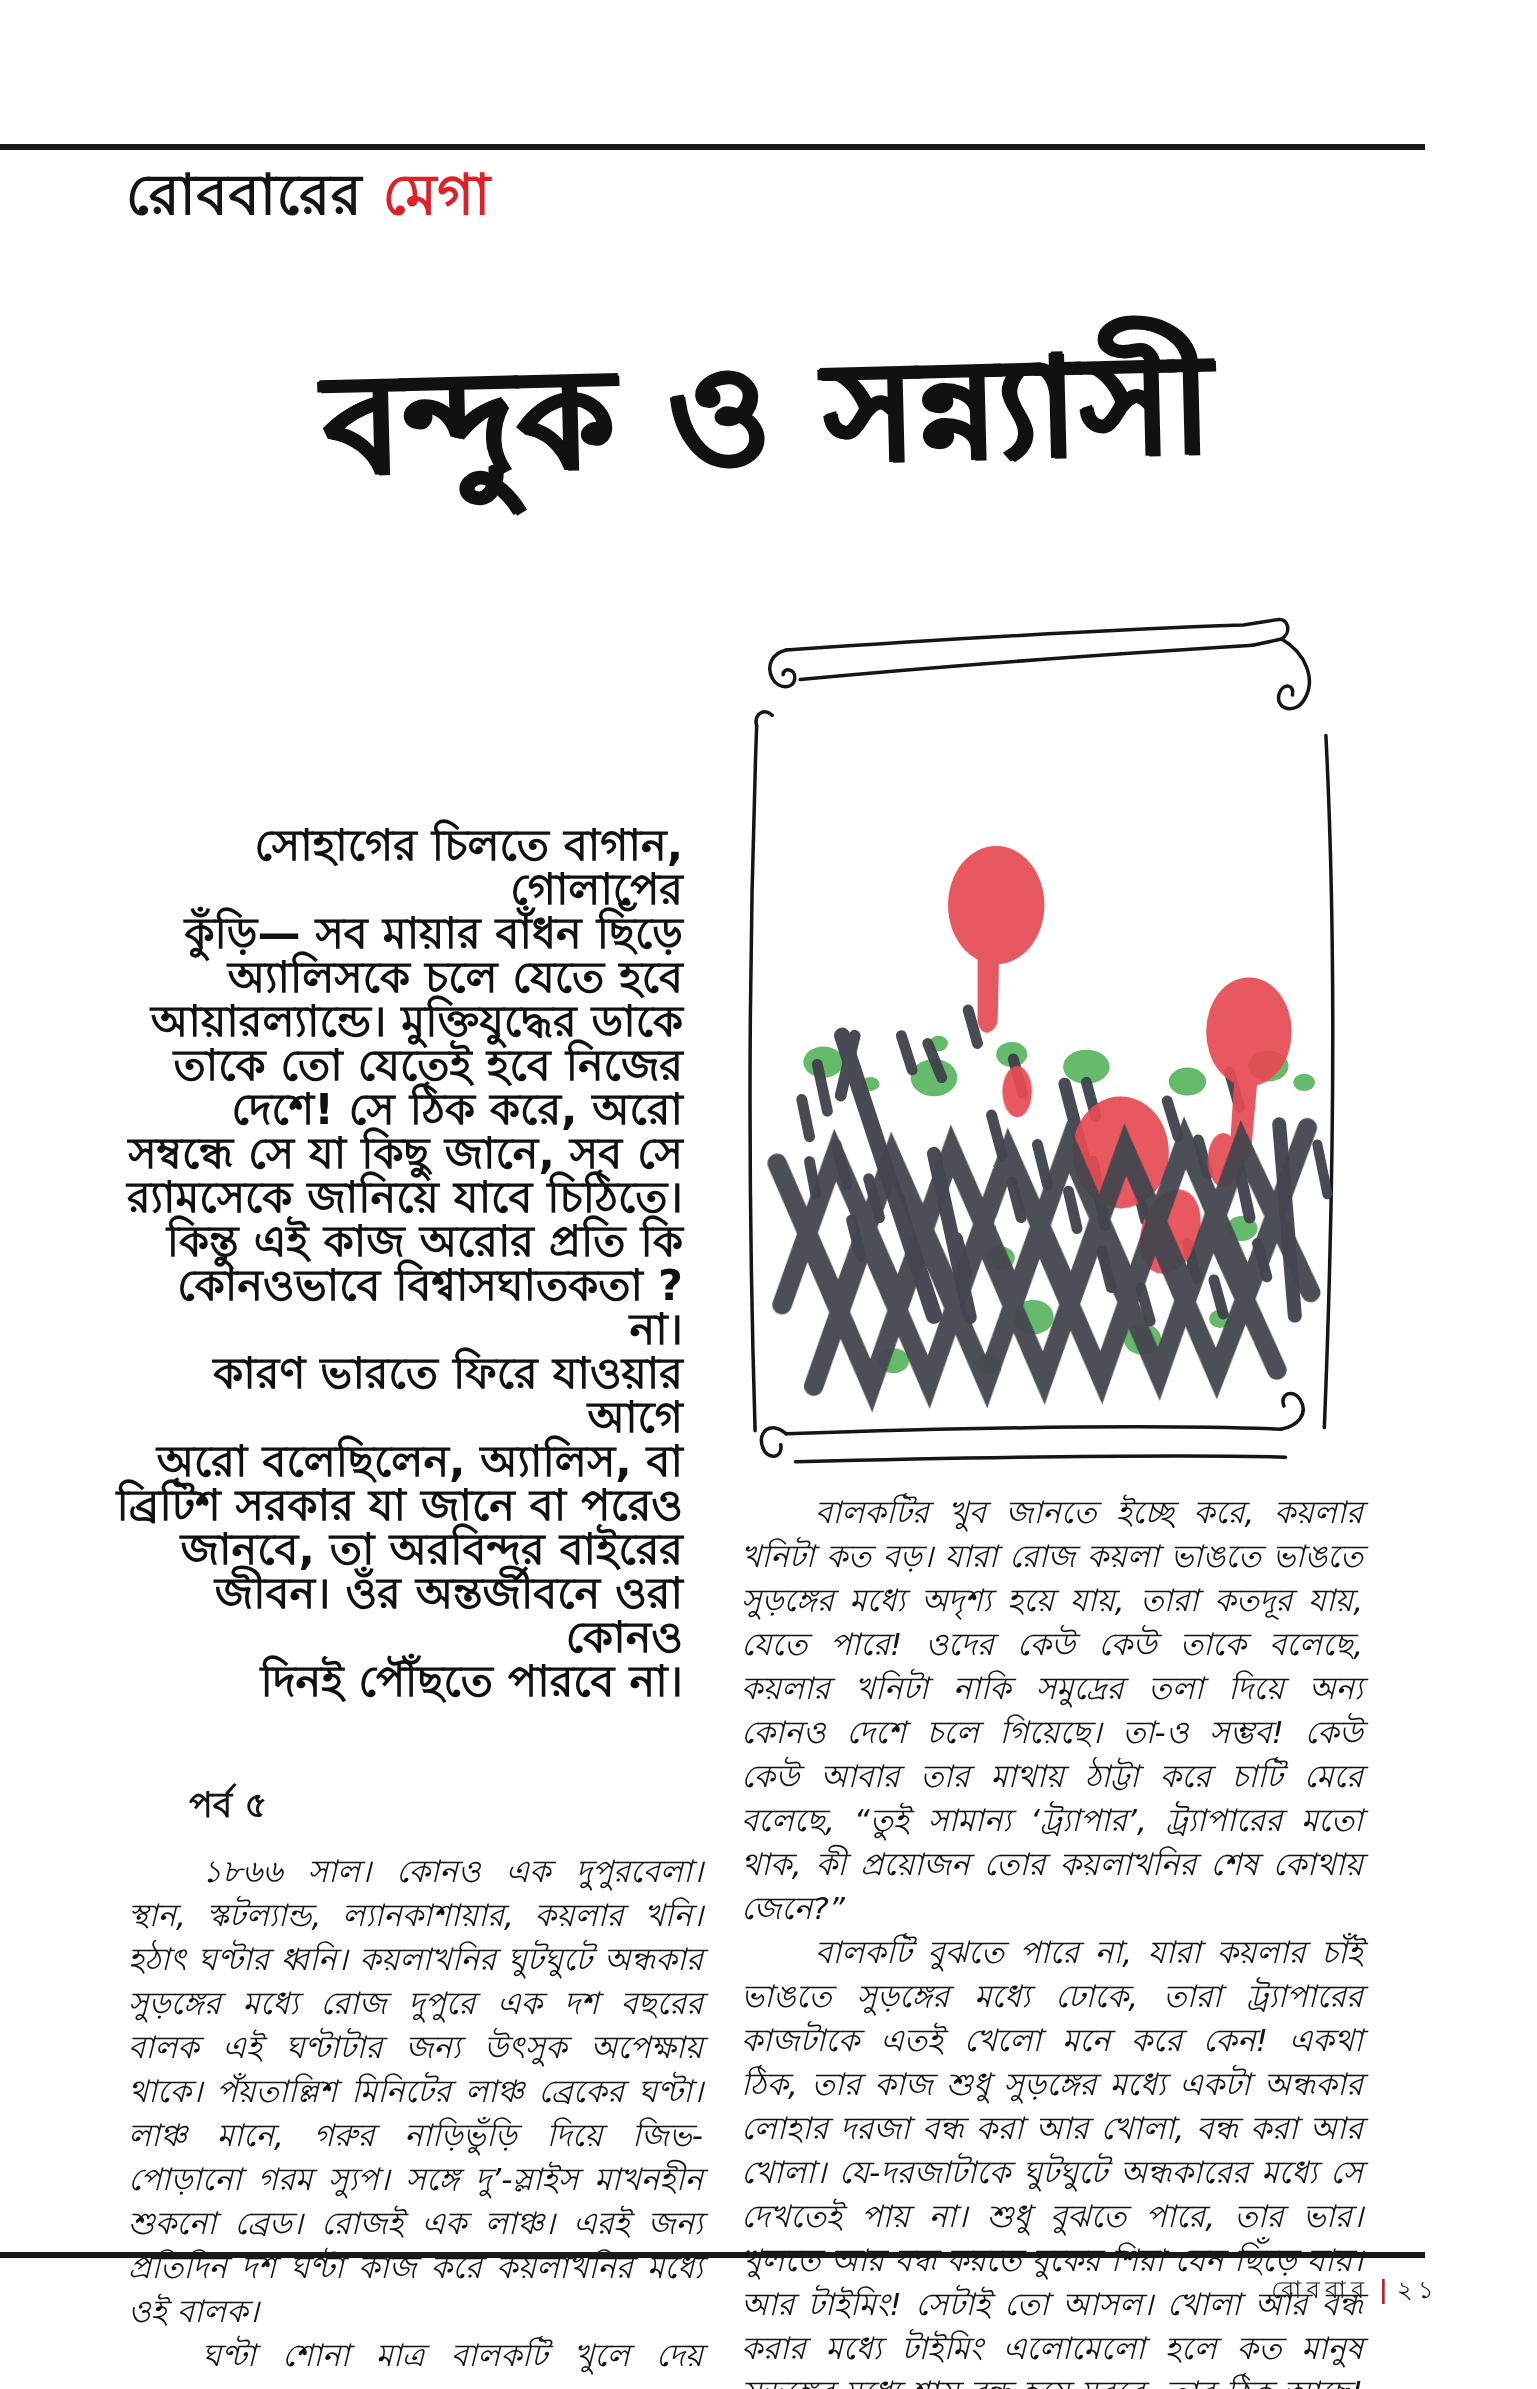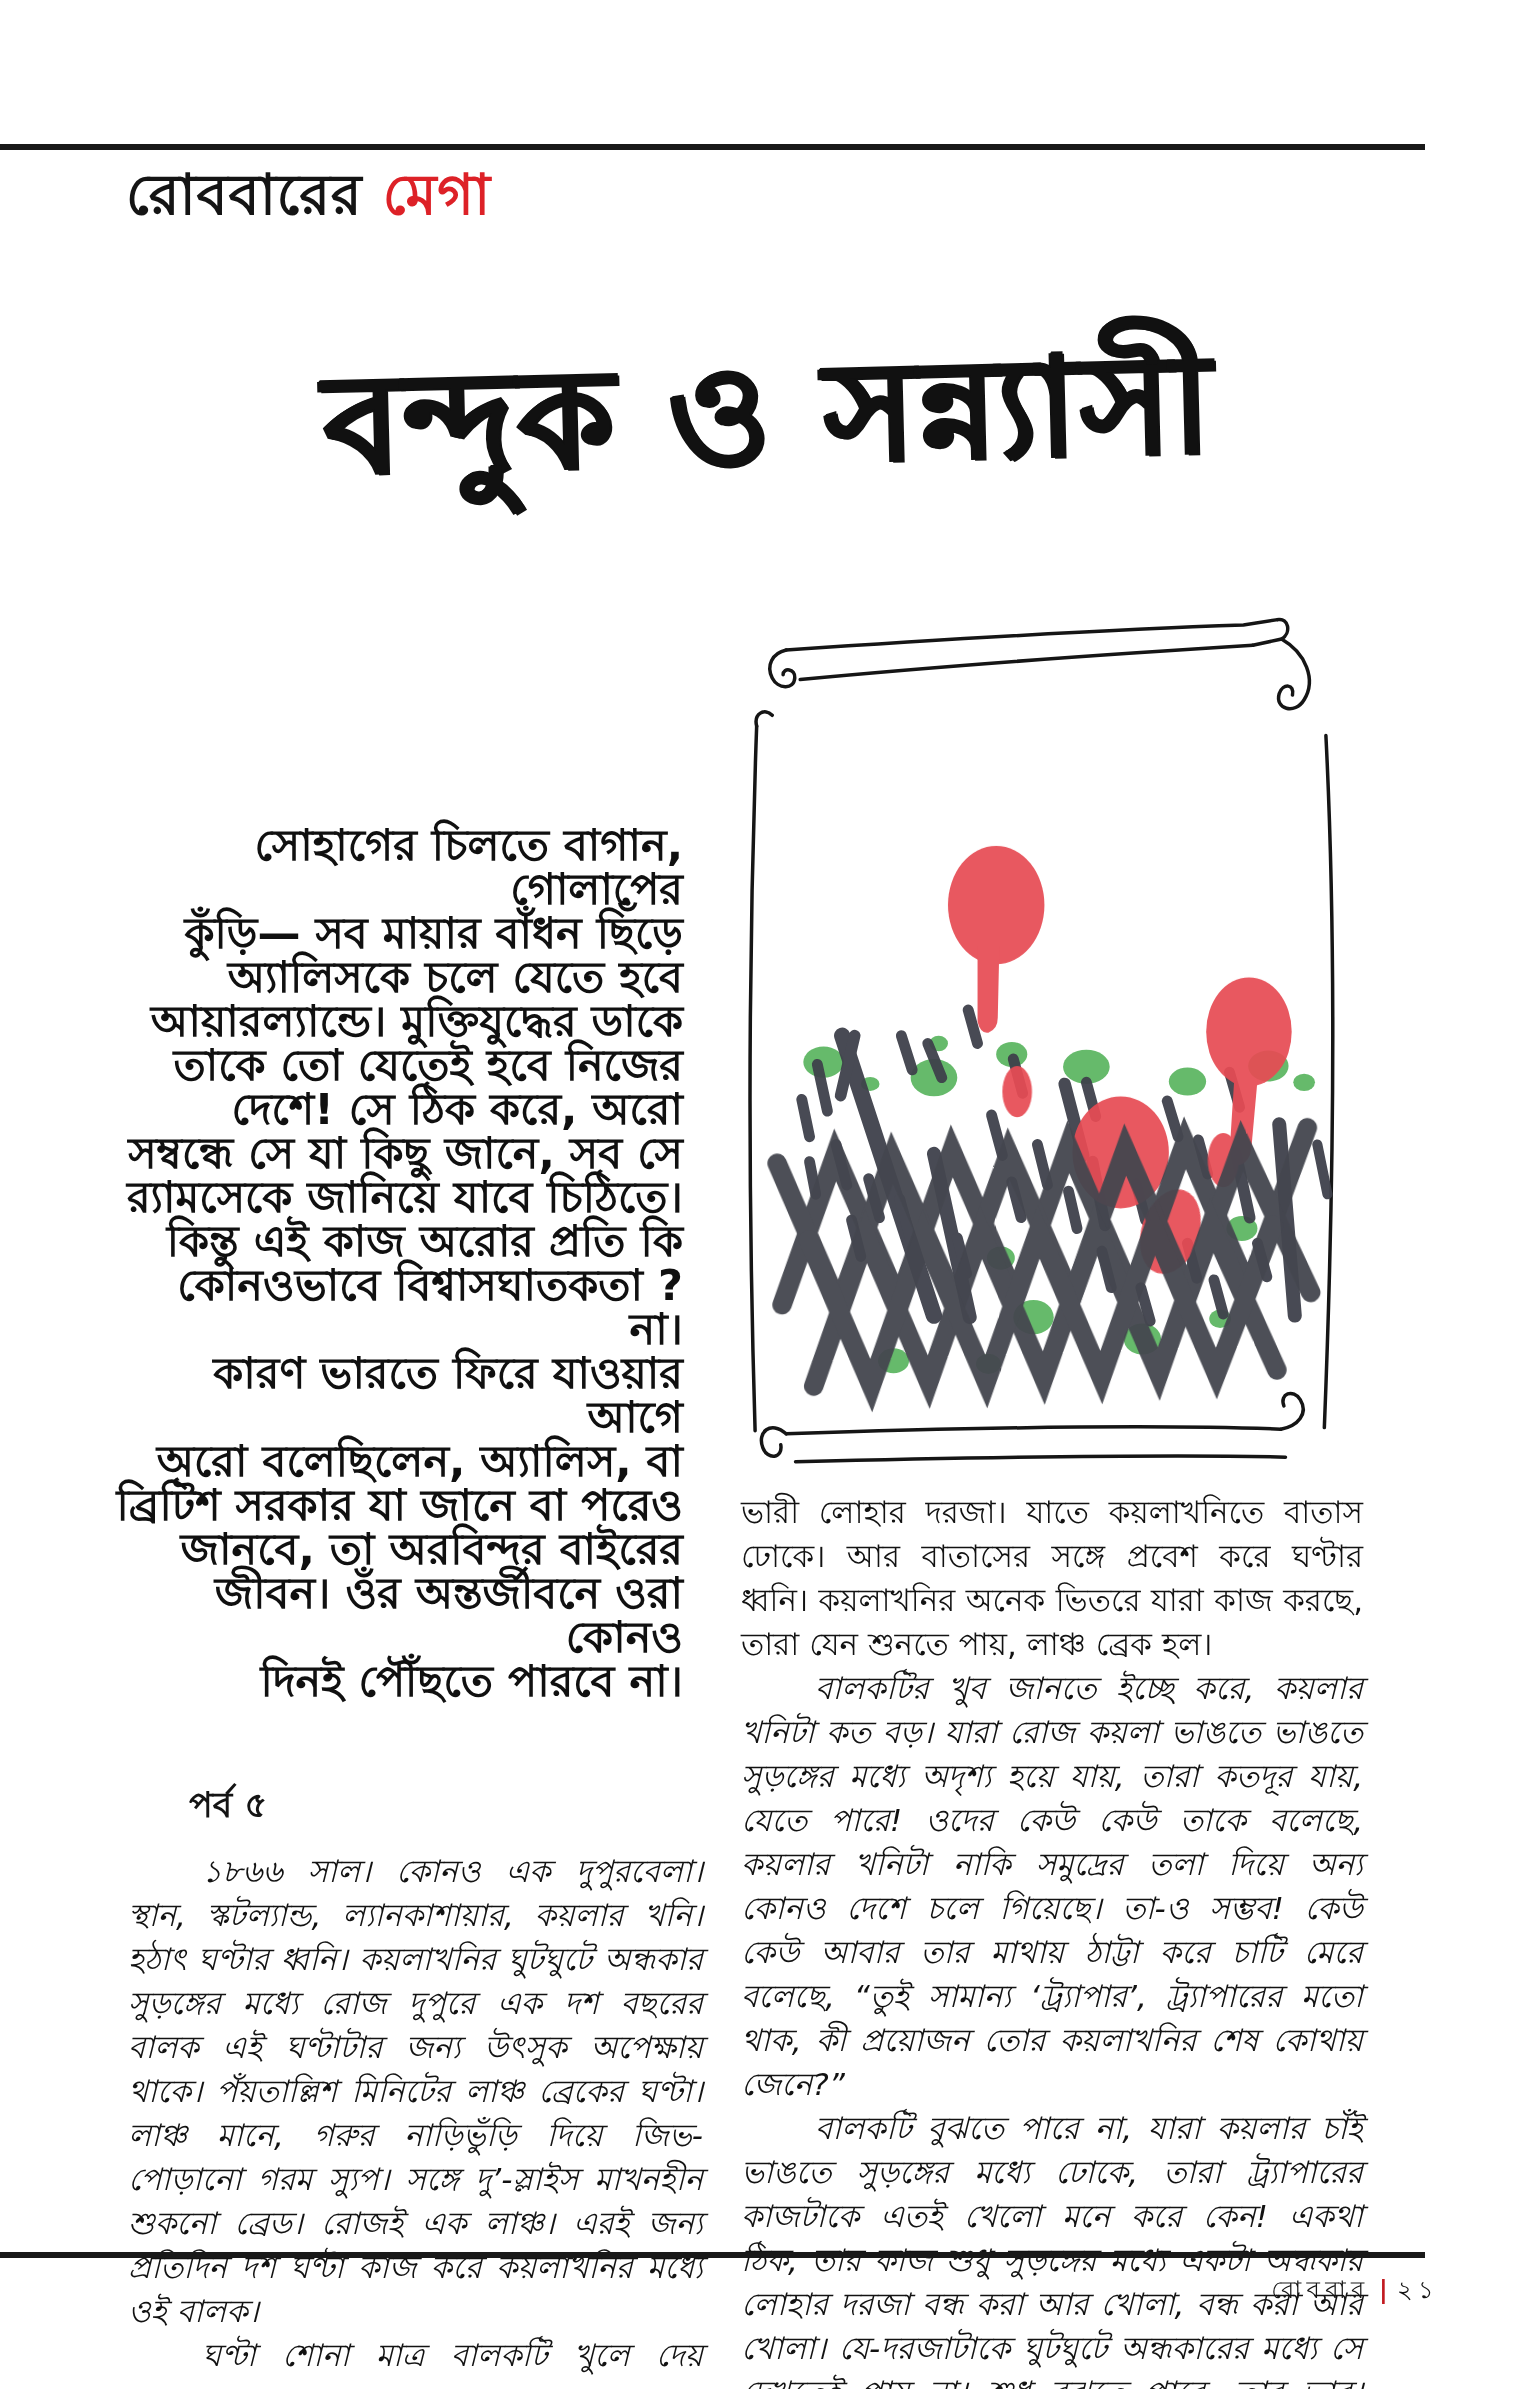--- a/index.html
+++ b/index.html
@@ -175,21 +175,20 @@
   </svg>
 
   <div class="part-heading">পর্ব ৫</div>
 
   <div class="body-col col-left">
     <p class="indent">১৮৬৬ সাল। কোনও এক দুপুরবেলা। স্থান, স্কটল্যান্ড, ল্যানকাশায়ার, কয়লার খনি। হঠাৎ ঘণ্টার ধ্বনি। কয়লাখনির ঘুটঘুটে অন্ধকার সুড়ঙ্গের মধ্যে রোজ দুপুরে এক দশ বছরের বালক এই ঘণ্টাটার জন্য উৎসুক অপেক্ষায় থাকে। পঁয়তাল্লিশ মিনিটের লাঞ্চ ব্রেকের ঘণ্টা। লাঞ্চ মানে, গরুর নাড়িভুঁড়ি দিয়ে জিভ-পোড়ানো গরম স্যুপ। সঙ্গে দু’-স্লাইস মাখনহীন শুকনো ব্রেড। রোজই এক লাঞ্চ। এরই জন্য প্রতিদিন দশ ঘণ্টা কাজ করে কয়লাখনির মধ্যে ওই বালক।</p>
     <p class="indent">ঘণ্টা শোনা মাত্র বালকটি খুলে দেয় ভয়ংকর</p>
   </div>
 
   <div class="body-col col-right">
-    <p>ভারী লোহার দরজা। যাতে কয়লাখনিতে বাতাস ঢোকে। আর বাতাসের সঙ্গে প্রবেশ করে ঘণ্টার ধ্বনি। কয়লাখনির অনেক ভিতরে যারা কাজ করছে, তারা যেন শুনতে পায়, লাঞ্চ ব্রেক হল।</p>
     <p class="indent">বালকটির খুব জানতে ইচ্ছে করে, কয়লার খনিটা কত বড়। যারা রোজ কয়লা ভাঙতে ভাঙতে সুড়ঙ্গের মধ্যে অদৃশ্য হয়ে যায়, তারা কতদূর যায়, যেতে পারে! ওদের কেউ কেউ তাকে বলেছে, কয়লার খনিটা নাকি সমুদ্রের তলা দিয়ে অন্য কোনও দেশে চলে গিয়েছে। তা-ও সম্ভব! কেউ কেউ আবার তার মাথায় ঠাট্টা করে চাটি মেরে বলেছে, “তুই সামান্য ‘ট্র্যাপার’, ট্র্যাপারের মতো থাক, কী প্রয়োজন তোর কয়লাখনির শেষ কোথায় জেনে?”</p>
     <p class="indent">বালকটি বুঝতে পারে না, যারা কয়লার চাঁই ভাঙতে সুড়ঙ্গের মধ্যে ঢোকে, তারা ট্র্যাপারের কাজটাকে এতই খেলো মনে করে কেন! একথা ঠিক, তার কাজ শুধু সুড়ঙ্গের মধ্যে একটা অন্ধকার লোহার দরজা বন্ধ করা আর খোলা, বন্ধ করা আর খোলা। যে-দরজাটাকে ঘুটঘুটে অন্ধকারের মধ্যে সে দেখতেই পায় না। শুধু বুঝতে পারে, তার ভার। খুলতে আর বন্ধ করতে বুকের শিরা যেন ছিঁড়ে যায়। আর টাইমিং! সেটাই তো আসল। খোলা আর বন্ধ করার মধ্যে টাইমিং এলোমেলো হলে কত মানুষ সুড়ঙ্গের মধ্যে শ্বাস বন্ধ হয়ে মরবে, তার ঠিক আছে! বালকটি এই গর্ব ও অভিমানও তার মধ্যে লুকিয়ে রাখে যে, এতগুলো প্রাণ তারই হাতে! যদি কোনওদিন</p>
   </div>
 
   <div class="rule footer-rule"></div>
   <div class="footer">
     <span>রোববার</span><span class="divider">|</span><span>২১</span>
   </div>
 
 </div>

